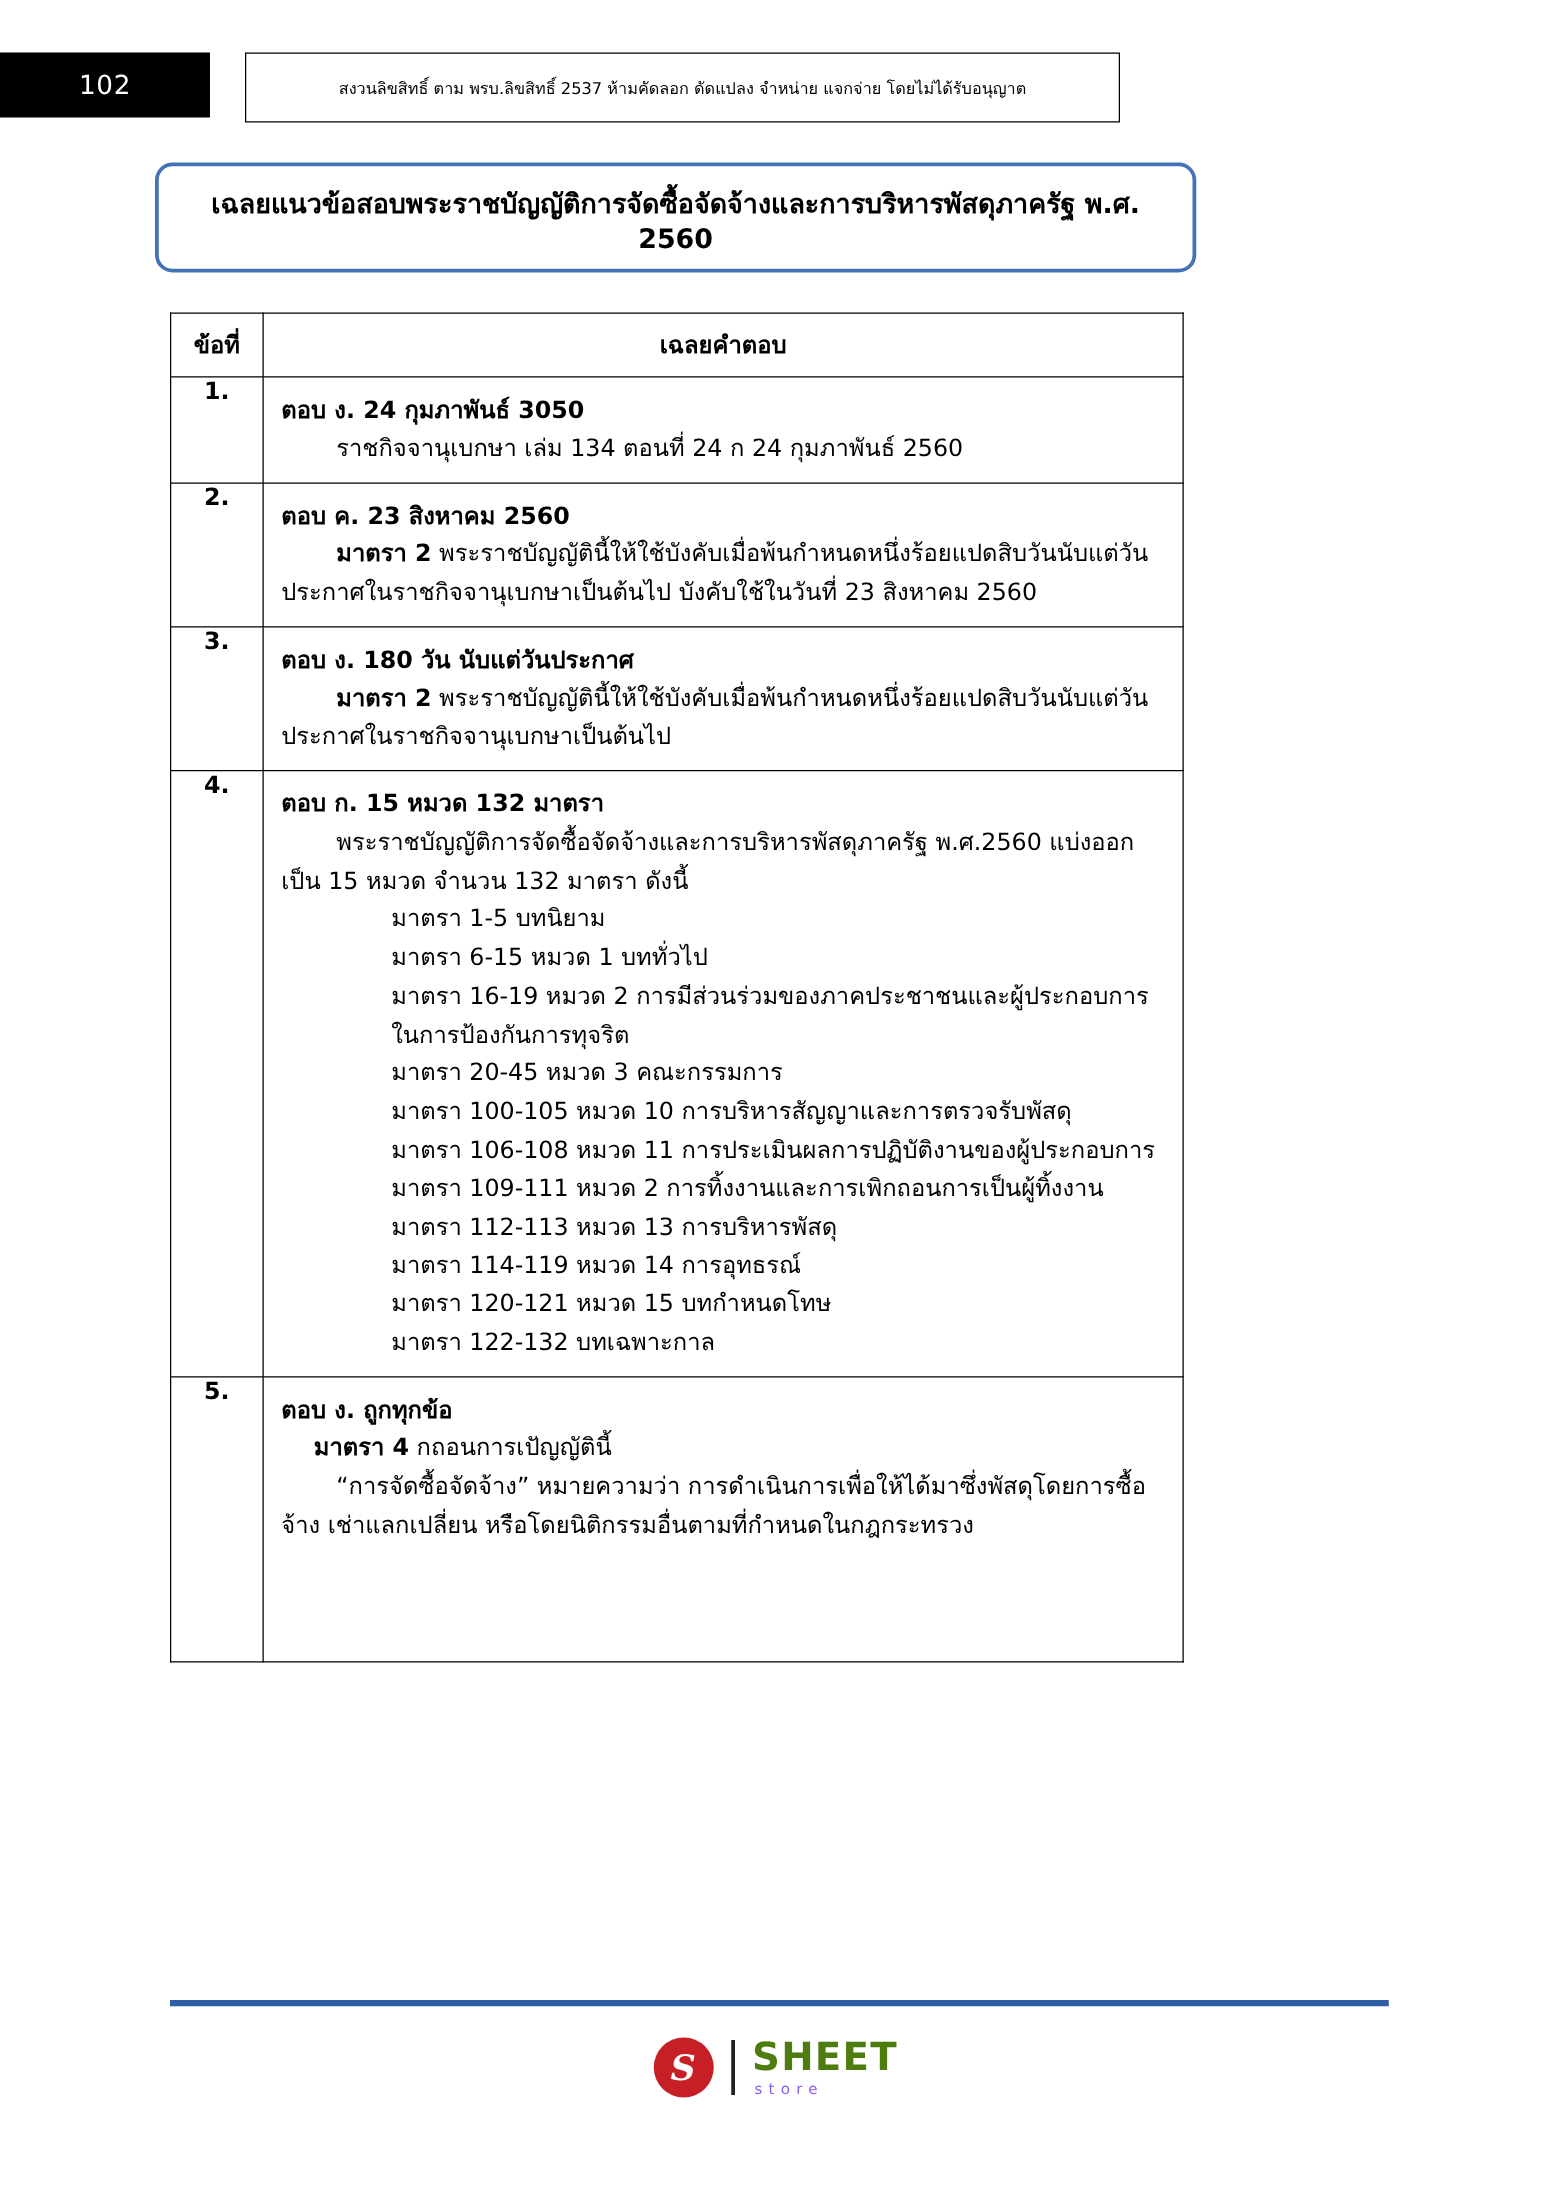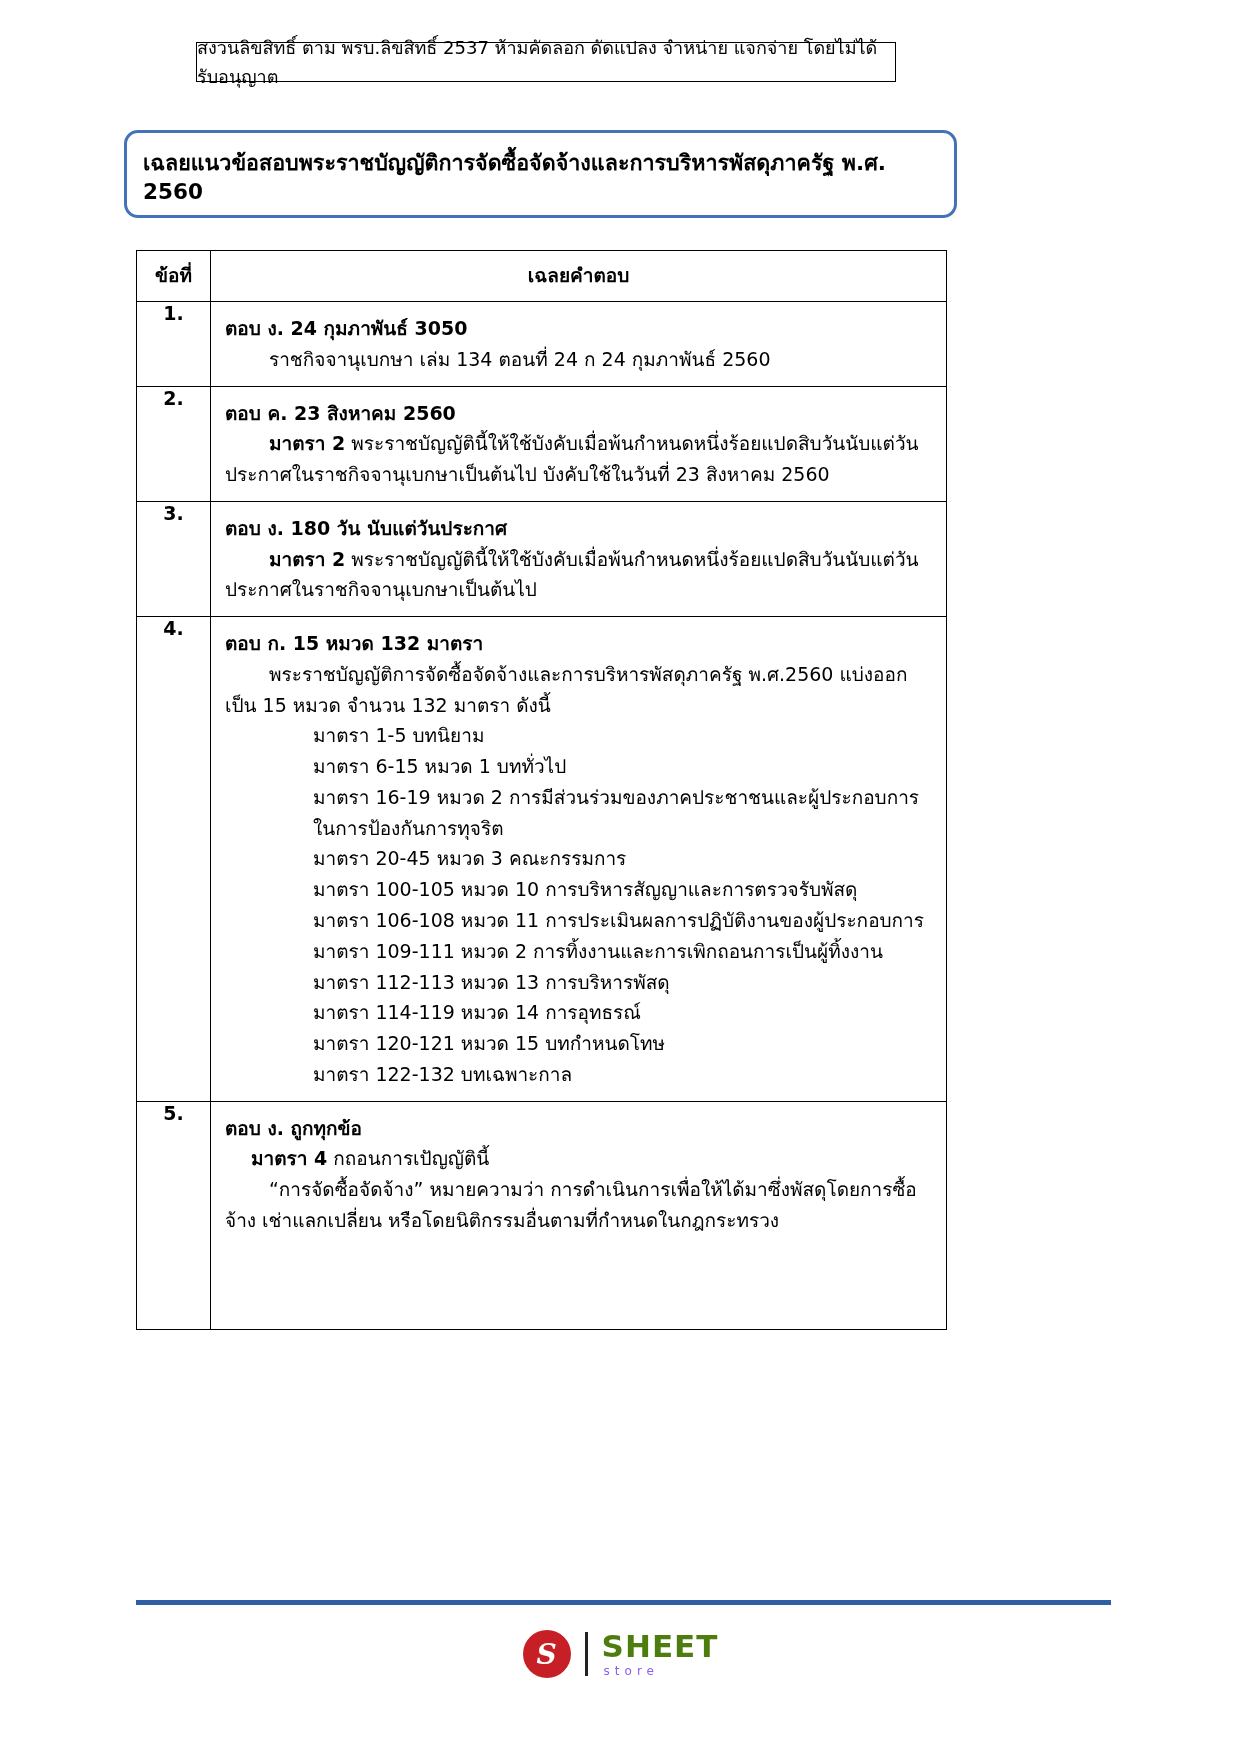--- a/index.html
+++ b/index.html
@@ -36,48 +36,48 @@
     align-items: center;
     justify-content: center;
     font-size: 21px;
     letter-spacing: 0.5px;
   }
   .copyright-box {
     position: absolute;
     left: 196px;
     top: 0;
     width: 700px;
-    height: 40px;
+    height: 56px;
     border: 1px solid #000000;
     display: flex;
     align-items: center;
     justify-content: center;
     box-sizing: border-box;
-    font-size: 18px;
+    font-size: 13px;
   }
 
   
   .title-banner {
     position: absolute;
     left: 124px;
     top: 130px;
     width: 833px;
     height: 88px;
     border: 3px solid #4472b8;
     border-radius: 14px;
     box-sizing: border-box;
     display: flex;
     align-items: center;
     justify-content: center;
     background: #ffffff;
   }
   .title-banner .t {
     font-size: 21.5px;
     font-weight: bold;
-    text-align: left;
+    text-align: center;
     padding: 0 16px;
   }
 
   
   .answer-table {
     position: absolute;
     left: 136px;
     top: 233px;
     width: 810px;
     border-collapse: collapse;
@@ -170,20 +170,23 @@
     letter-spacing: 5px;
     color: #8b5cf6;
     margin-top: 3px;
     margin-left: 2px;
   }
 </style>
 </head>
 <body>
 
 <div class="header">
+  <div class="page-num-box">
+    <span>102</span>
+  </div>
   <div class="copyright-box">
     <span>สงวนลิขสิทธิ์ ตาม พรบ.ลิขสิทธิ์ 2537 ห้ามคัดลอก ดัดแปลง จำหน่าย แจกจ่าย โดยไม่ได้รับอนุญาต</span>
   </div>
 </div>
 
 <div class="title-banner">
   <div class="t">เฉลยแนวข้อสอบพระราชบัญญัติการจัดซื้อจัดจ้างและการบริหารพัสดุภาครัฐ พ.ศ. 2560</div>
 </div>
 
 <table class="answer-table">

